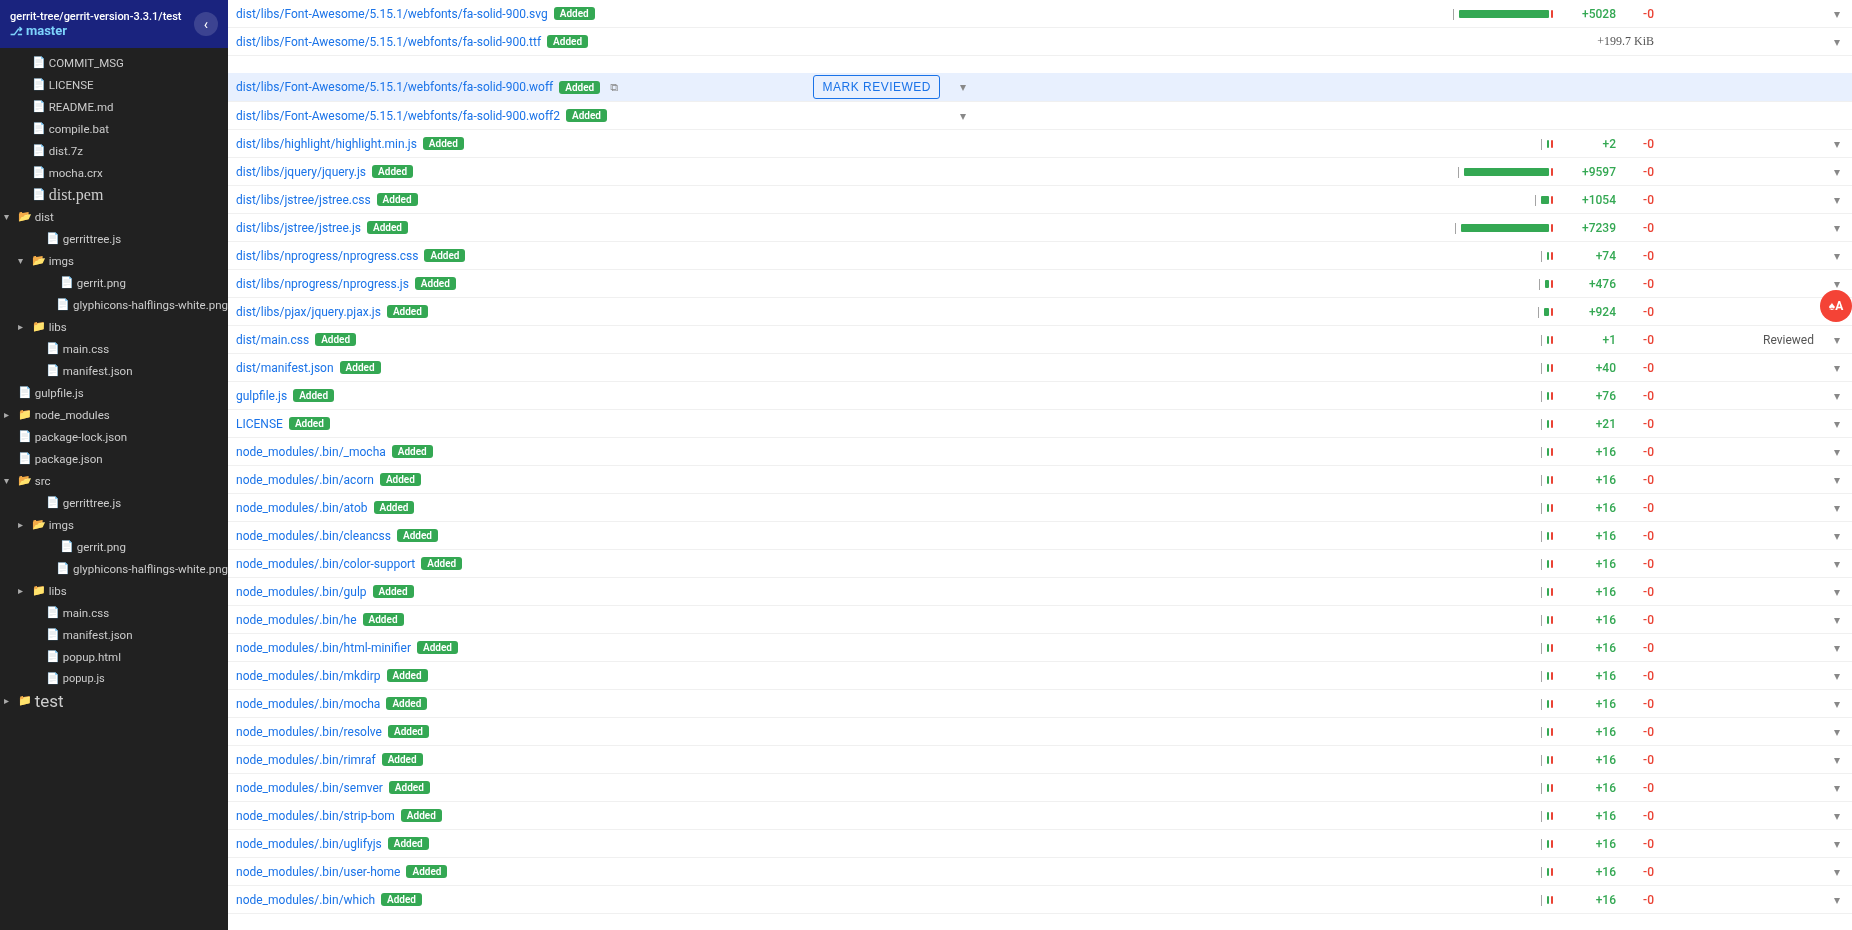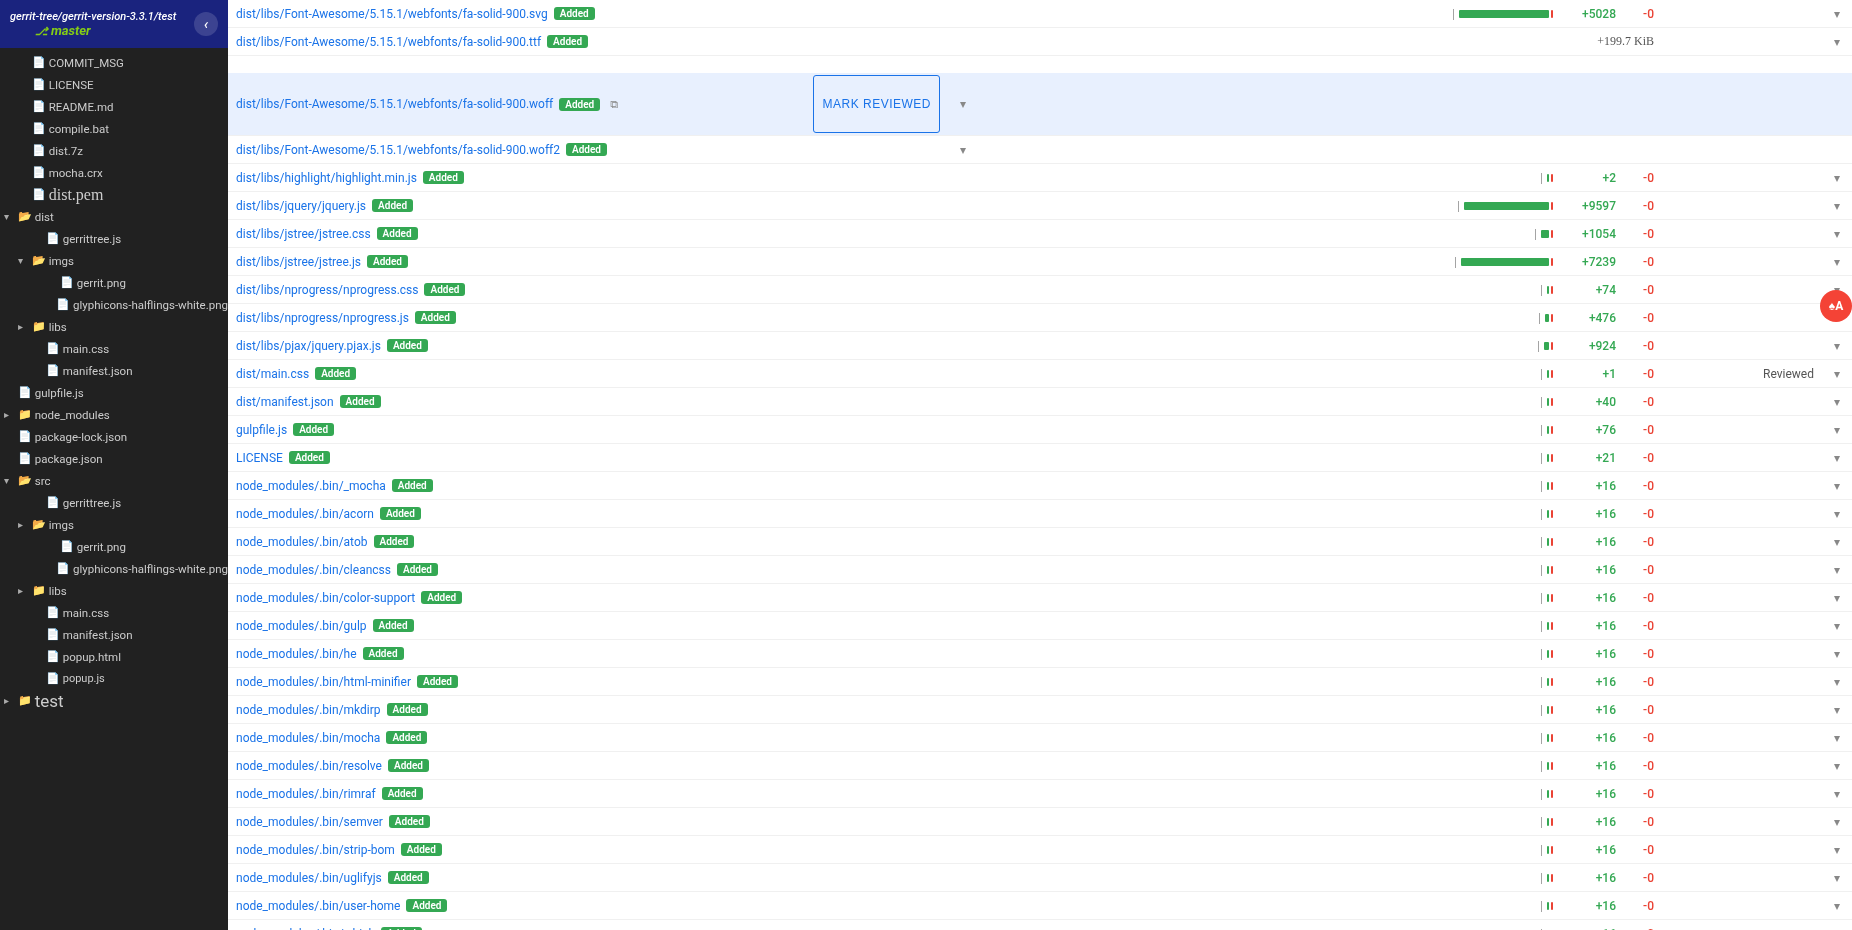--- a/index.html
+++ b/index.html
@@ -18,25 +18,24 @@
     }
     .sidebar-header {
       background: #1a237e;
       padding: 8px 10px;
       display: flex;
       align-items: center;
       justify-content: space-between;
       font-size: 11px;
       font-weight: 500;
       min-height: 48px;
-      font-style: italic;
     }
     .sidebar-header-text { flex: 1; }
     .sidebar-header-title { font-size: 11px; color: #fff; }
-    .sidebar-header-branch { font-size: 13px; font-weight: 700; color: #84cc16; margin-left: 25px; }
+    .sidebar-header-branch { font-size: 13px; font-weight: 700; color: #7dd3fc; }
     .sidebar-chevron {
       width: 24px; height: 24px;
       background: rgba(255,255,255,0.15);
       border-radius: 50%;
       display: flex; align-items: center; justify-content: center;
       cursor: pointer;
       font-size: 14px;
       color: #fff;
     }
 
@@ -165,21 +164,21 @@
       padding-right: 8px;
     }
 
     .mark-reviewed-btn {
       color: #1a73e8;
       font-size: 12px;
       font-weight: 500;
       cursor: pointer;
       text-transform: uppercase;
       letter-spacing: 0.5px;
-      padding: 21px 8px;
+      padding: 4px 8px;
       border: 1px solid #1a73e8;
       border-radius: 3px;
       background: transparent;
     }
 
     .reviewed-label {
       color: #555;
       font-size: 12px;
     }
 

